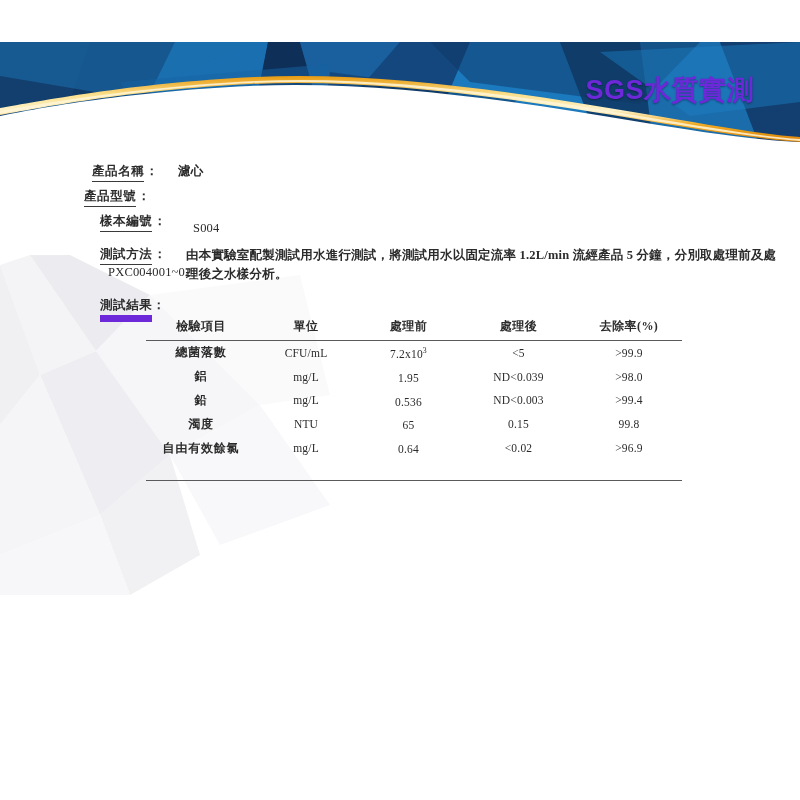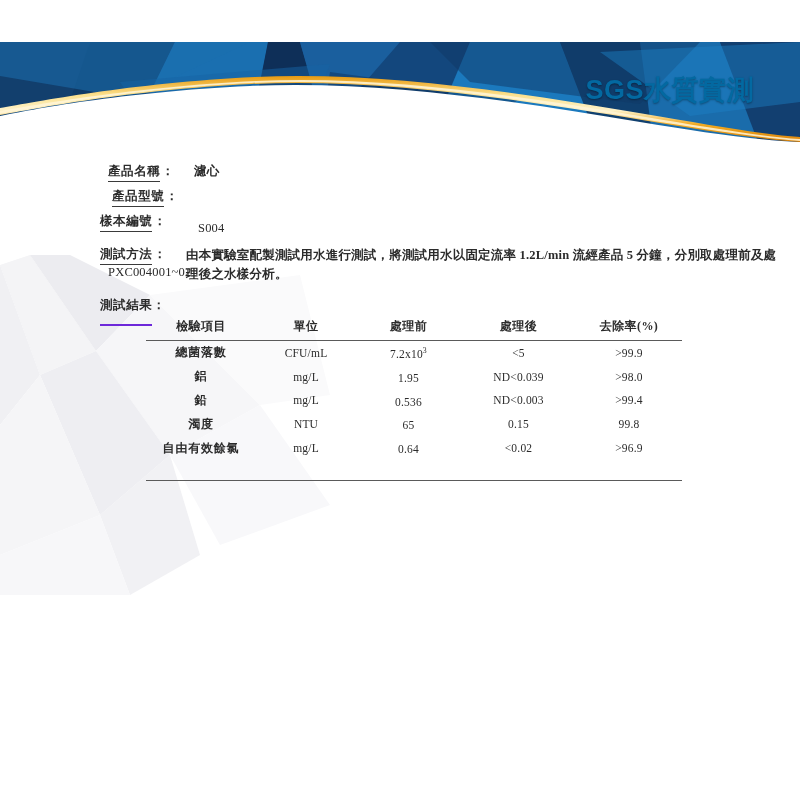--- a/index.html
+++ b/index.html
@@ -31,21 +31,21 @@
     width: 800px;
     height: 100px;
   }
   #header-title {
     position: absolute;
     right: 46px;
     top: 72px;
     font-family: "Liberation Sans", "DejaVu Sans", sans-serif;
     font-size: 27px;
     font-weight: bold;
-    color: #0369a1;
+    color: #6d28d9;
     letter-spacing: 0.5px;
     text-shadow: 0 1px 2px rgba(0,0,0,0.35);
     white-space: nowrap;
     z-index: 6;
   }
 
   
   #watermark {
     position: absolute;
     left: 0;
@@ -112,22 +112,22 @@
 
   #result-label {
     position: absolute;
     left: 100px;
     top: 297px;
     font-size: 12.5px;
     font-weight: bold;
     letter-spacing: 0.6px;
   }
   #result-label .lbl-text {
-    border-bottom: 2px solid #6d28d9;
-    padding-bottom: 10px;
+    border-bottom: 7px solid #6d28d9;
+    padding-bottom: 1px;
     display: inline-block;
   }
 
   
   #results-table {
     position: absolute;
     left: 146px;
     top: 316px;
     width: 536px;
     border-collapse: collapse;
@@ -226,26 +226,26 @@
     <polygon points="0,170 40,120 100,260 0,300" fill="#f5f5f7"></polygon>
     <polygon points="100,260 170,200 200,300 130,340" fill="#f1f1f4"></polygon>
     <polygon points="0,300 100,260 130,340 0,340" fill="#f7f7f9"></polygon>
     <polygon points="150,40 300,20 330,140 260,150" fill="#fafafb"></polygon>
     <polygon points="170,200 260,150 330,250 220,290" fill="#f8f8fa"></polygon>
   </svg>
 </div>
 
 <div id="content">
 
-  <div class="field-row" style="left:108px; top:163px;justify-content:center;">
+  <div class="field-row" style="left:92px; top:163px;justify-content:center;">
     <div class="field-label"><span class="lbl-text">產品名稱</span><span class="lbl-colon">：</span></div>
     <div class="field-value">濾心</div>
   </div>
 
-  <div class="field-row" style="left:112px; top:188px;">
+  <div class="field-row" style="left:84px; top:188px;gap:23px;">
     <div class="field-label"><span class="lbl-text">產品型號</span><span class="lbl-colon">：</span></div>
     <div class="field-value latin">S004</div>
   </div>
 
   <div class="field-row" style="left:100px; top:213px;flex-direction:column;">
     <div class="field-label"><span class="lbl-text">樣本編號</span><span class="lbl-colon">：</span></div>
     <div class="field-value latin">PXC004001~02</div>
   </div>
 
 

